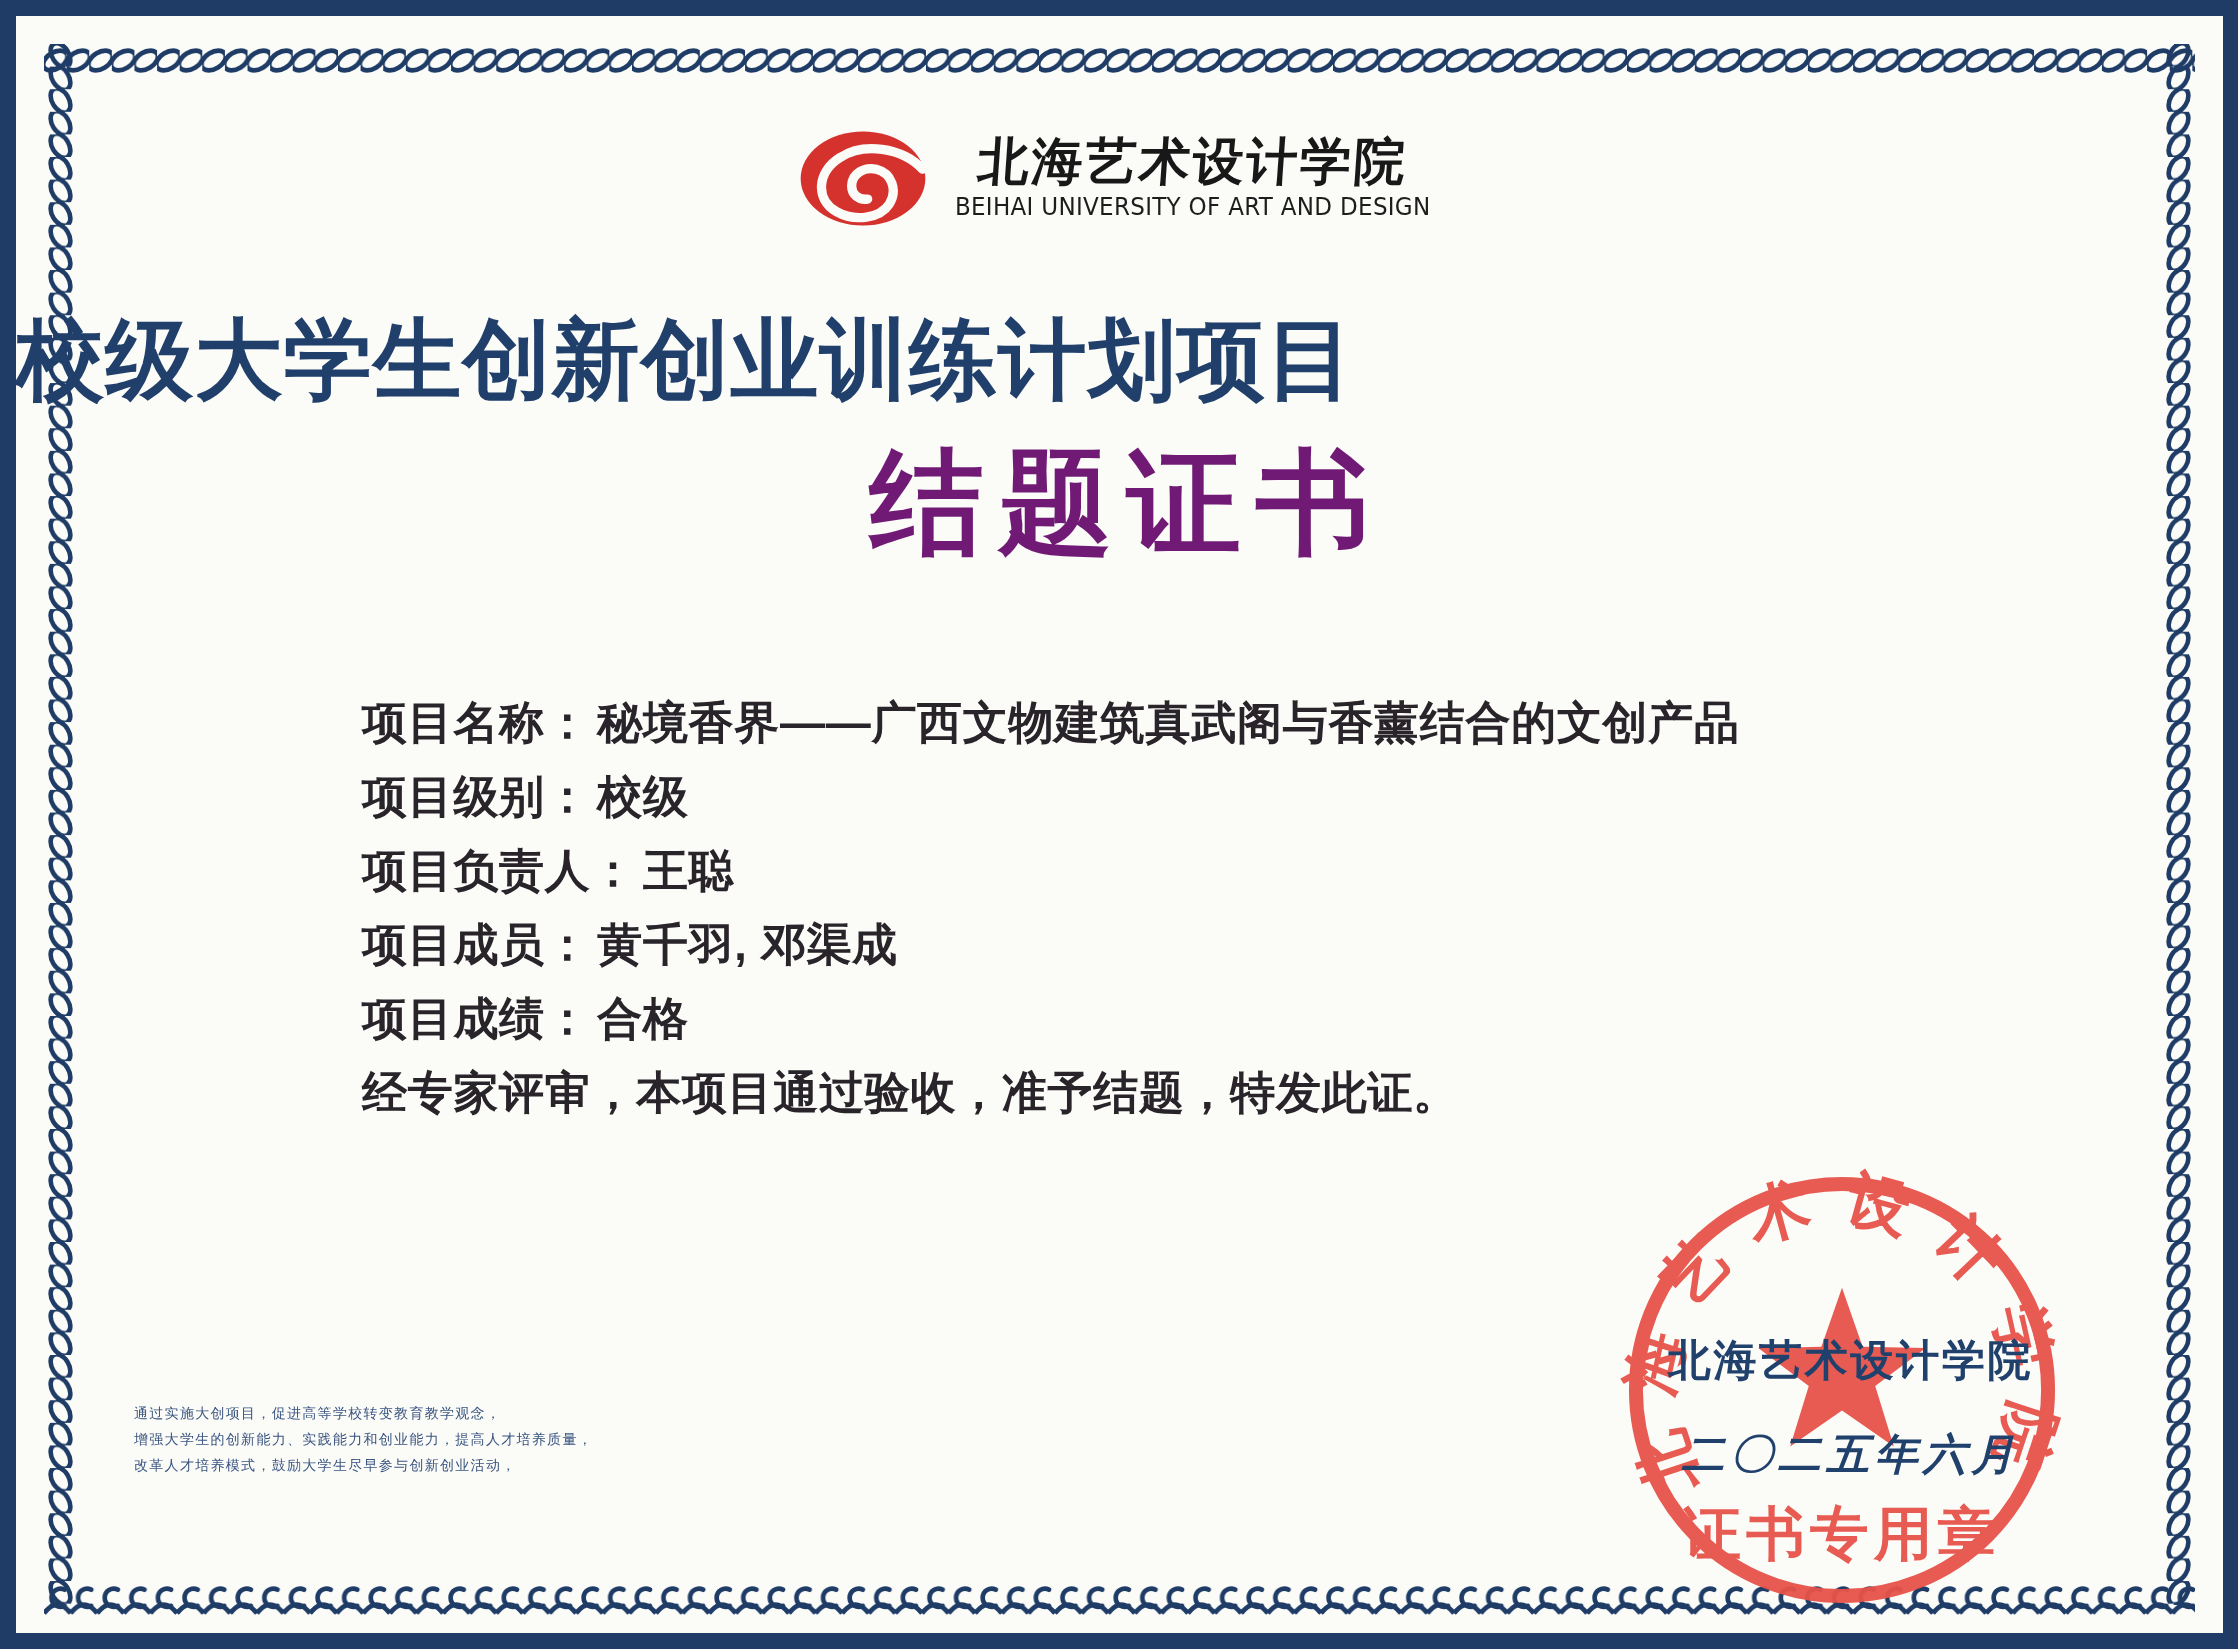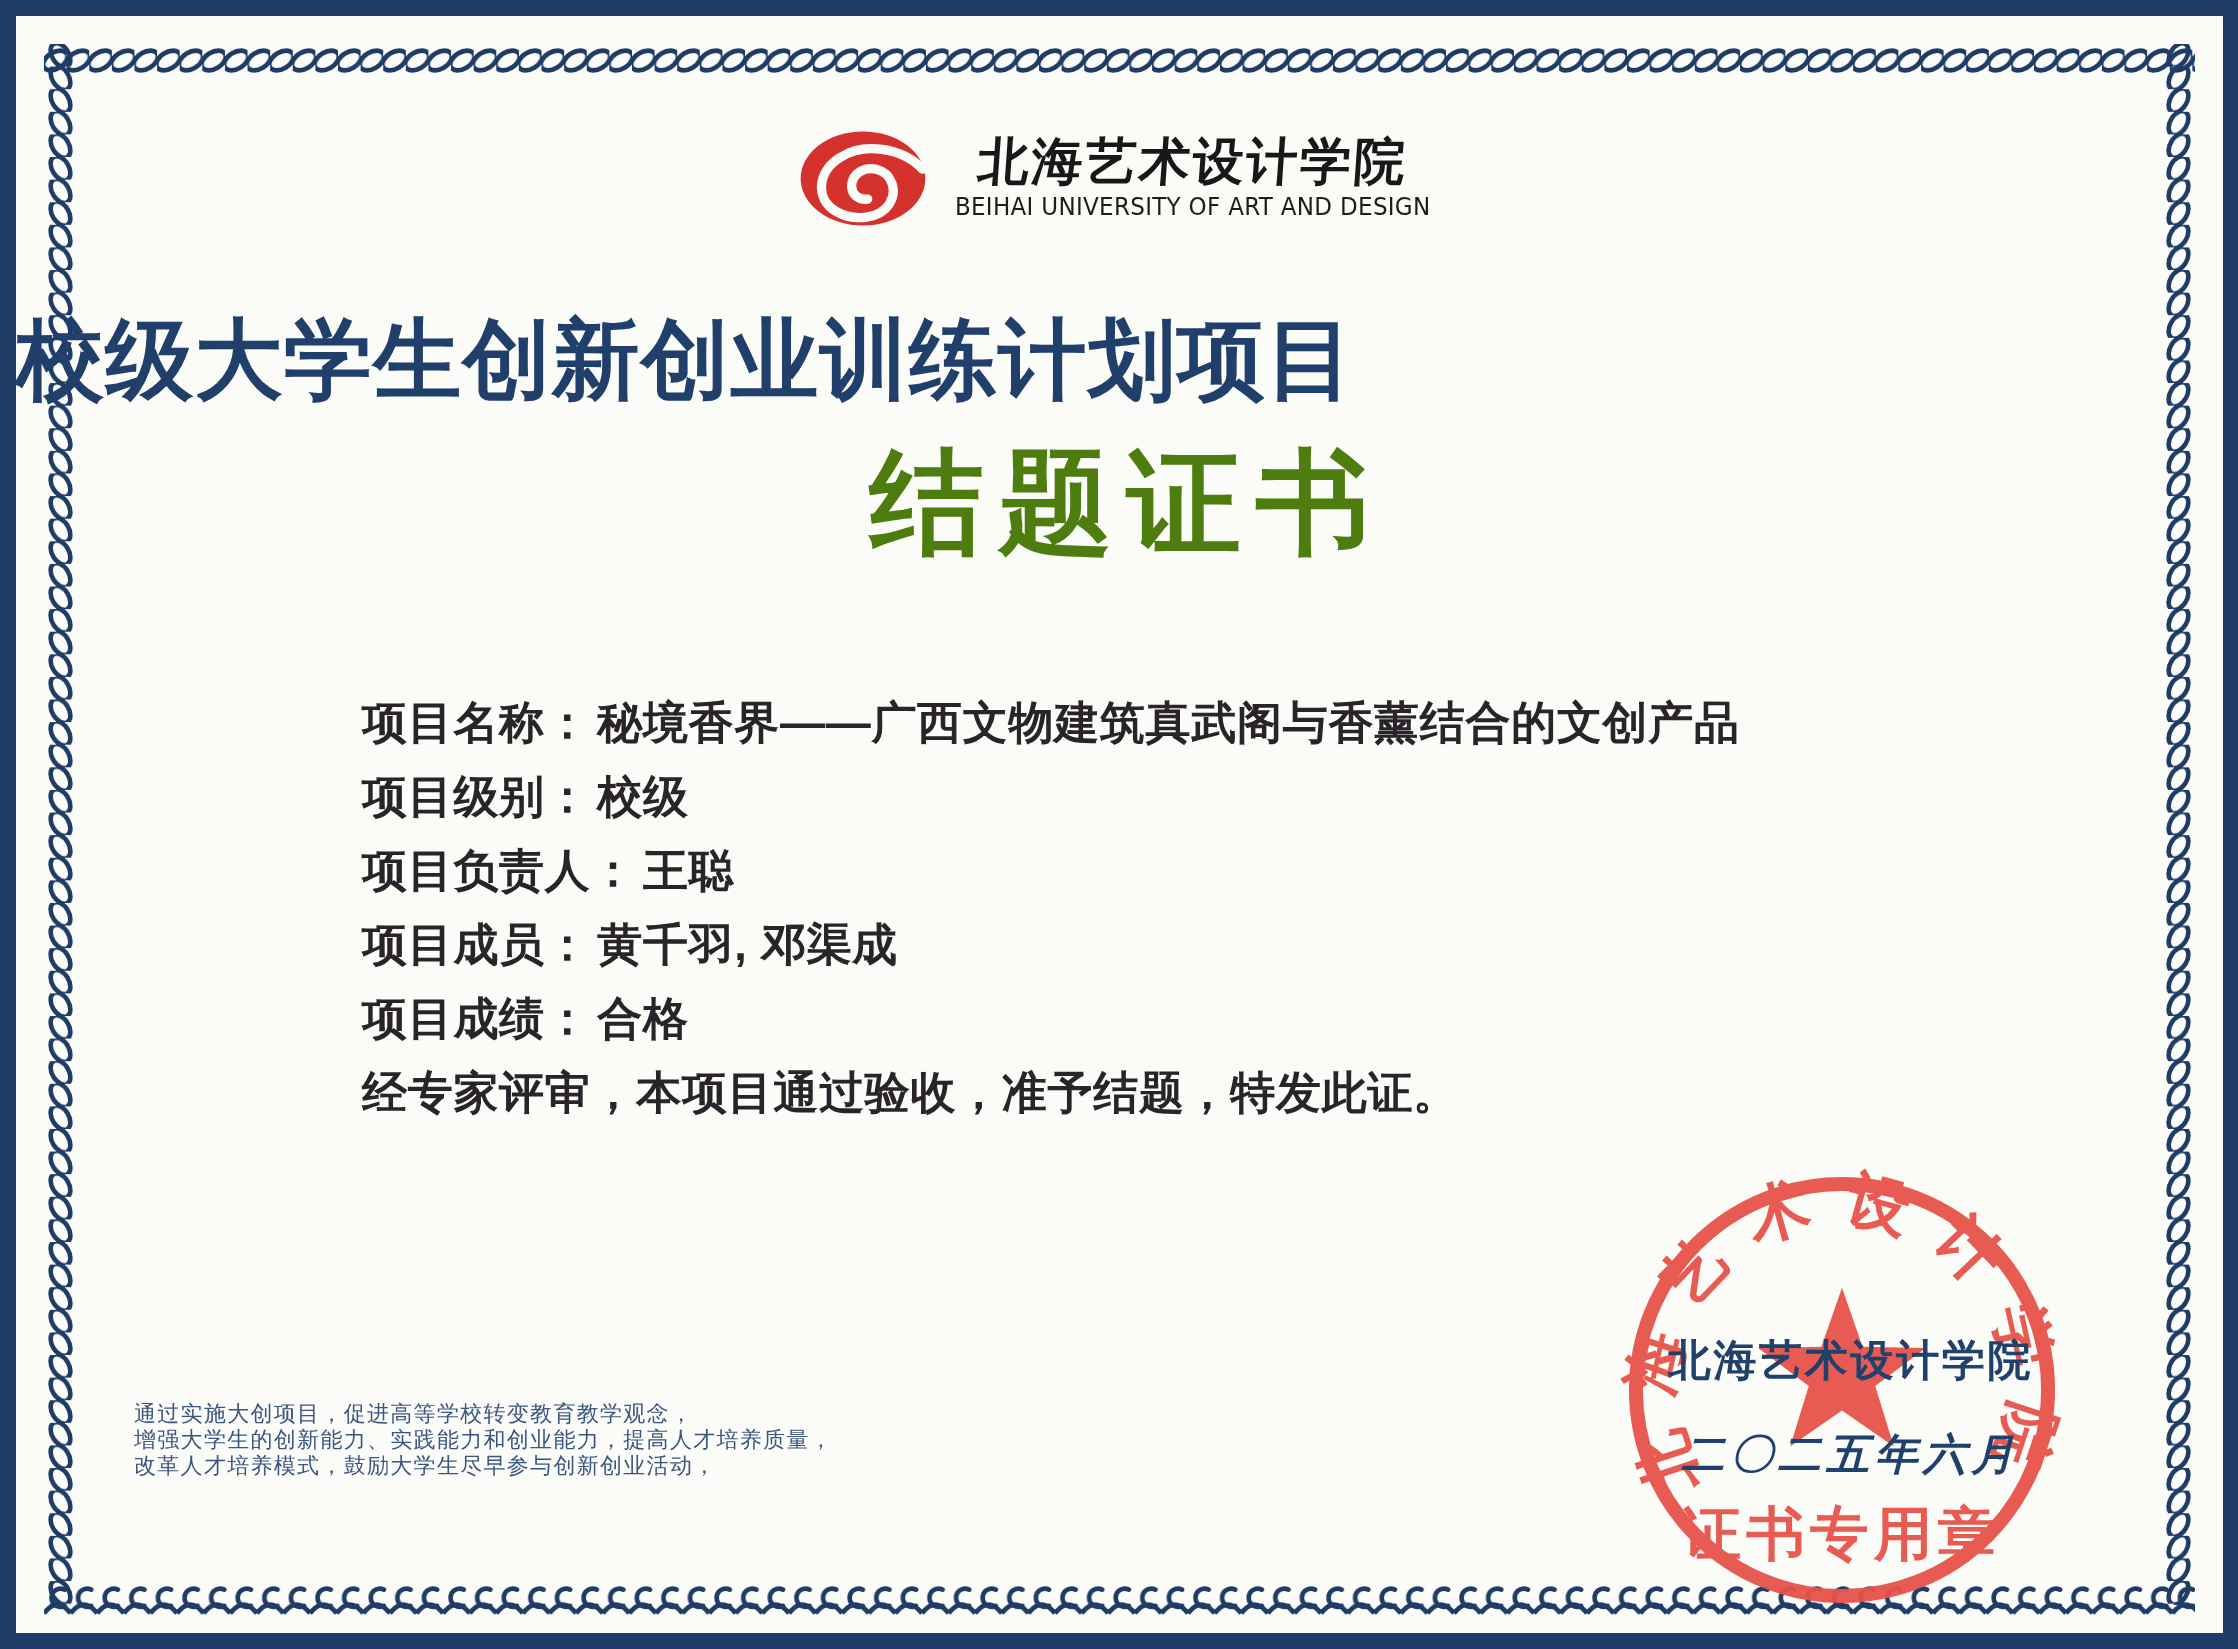--- a/index.html
+++ b/index.html
@@ -45,37 +45,37 @@
     text-align:left;
     font-family:"Liberation Serif", serif;
     font-weight:bold;font-size:88px;letter-spacing:1.3px;
     color:#20406b;white-space:nowrap;
   }
   .title-2{
     position:absolute;top:411px;left:0;width:100%;
     text-align:center;
     font-family:"Liberation Serif", serif;
     font-weight:bold;font-size:114px;letter-spacing:14.6px;text-indent:14.6px;
-    color:#4d7c0f;white-space:nowrap;
+    color:#701a75;white-space:nowrap;
   }
 
   
   .fields{position:absolute;left:346px;top:670px;}
   .field-row{
     height:74px;display:flex;align-items:center;
     font-size:45px;color:#28242a;font-weight:600;
     letter-spacing:0.7px;white-space:nowrap;
   }
   .field-row .lab{margin-right:6.7px;}
 
   
   .footnote{
     position:absolute;left:118px;top:1385px;
     font-family:"Liberation Serif", serif;
-    font-size:22px;line-height:26px;color:#3a5580;
+    font-size:14px;line-height:26px;color:#3a5580;
     letter-spacing:1.3px;
   }
 
   
   .sig{position:absolute;left:1615px;width:439px;text-align:center;z-index:3;
        font-family:"Liberation Serif", serif;color:#21416d;white-space:nowrap;}
   .sig-org{top:1316px;font-size:43px;letter-spacing:2.7px;font-weight:600;}
   .sig-date{top:1410px;font-size:43px;letter-spacing:5.3px;font-weight:600;font-style:italic;}
 
   

